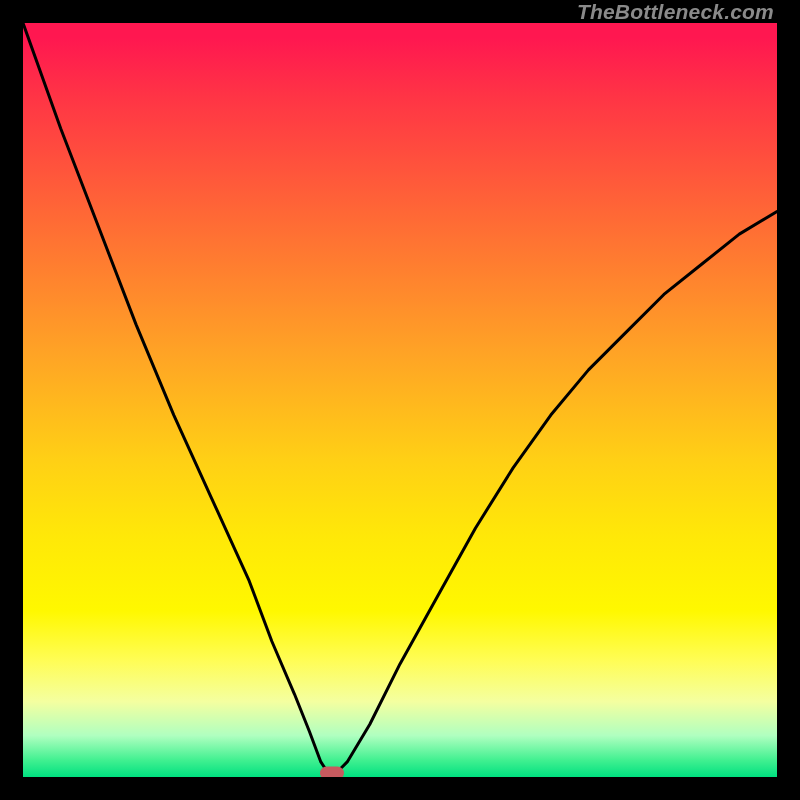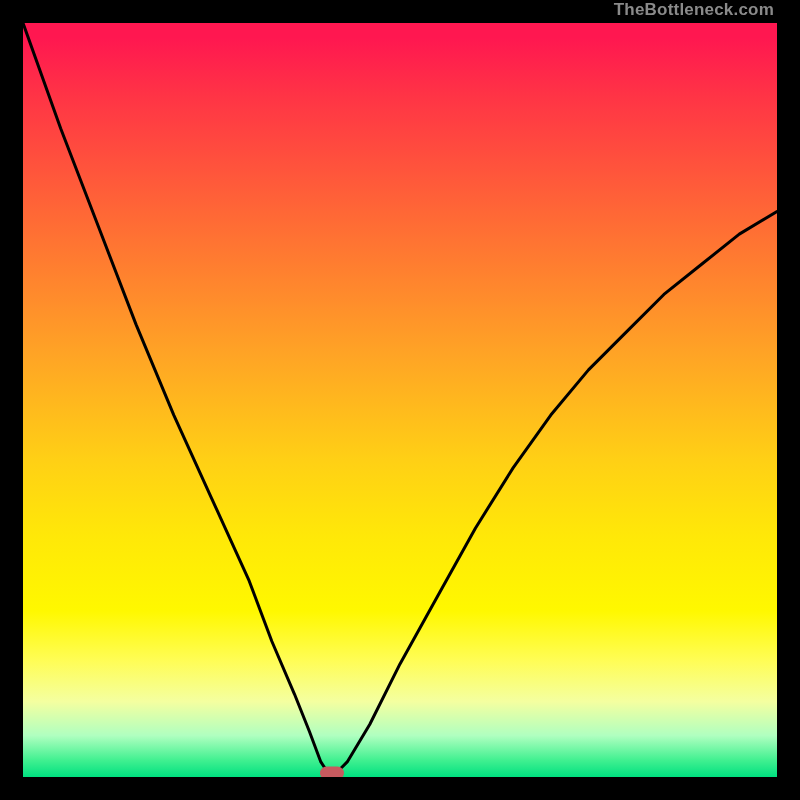--- a/index.html
+++ b/index.html
@@ -39,24 +39,25 @@
       #b0ffc0 94.5%,
       #40f090 97.8%,
       #00e080 100%
     );
   }
   .watermark {
     position: absolute;
     top: 0px;
     right: 26px;
     font-family: Arial, Helvetica, sans-serif;
-    font-size: 17px;
+    font-size: 21px;
     font-weight: bold;
     color: #8a8a8a;
     letter-spacing: 0.2px;
+    font-style: italic;
   }
   svg.curves {
     position: absolute;
     left: 0;
     top: 0;
     width: 754px;
     height: 754px;
   }
   .marker {
     position: absolute;

